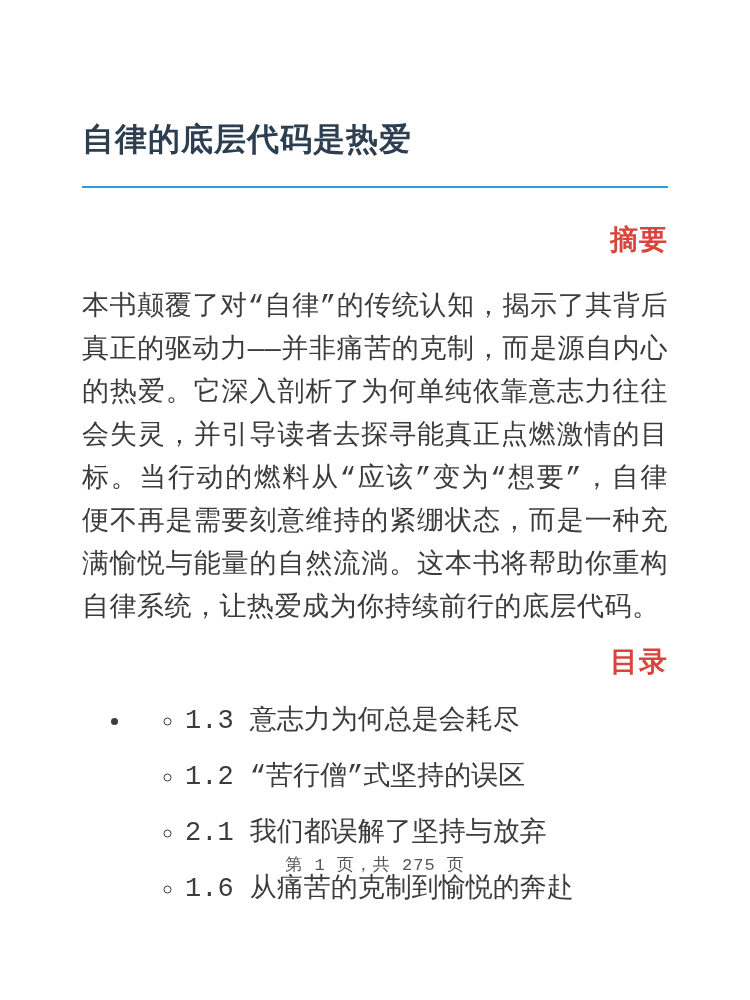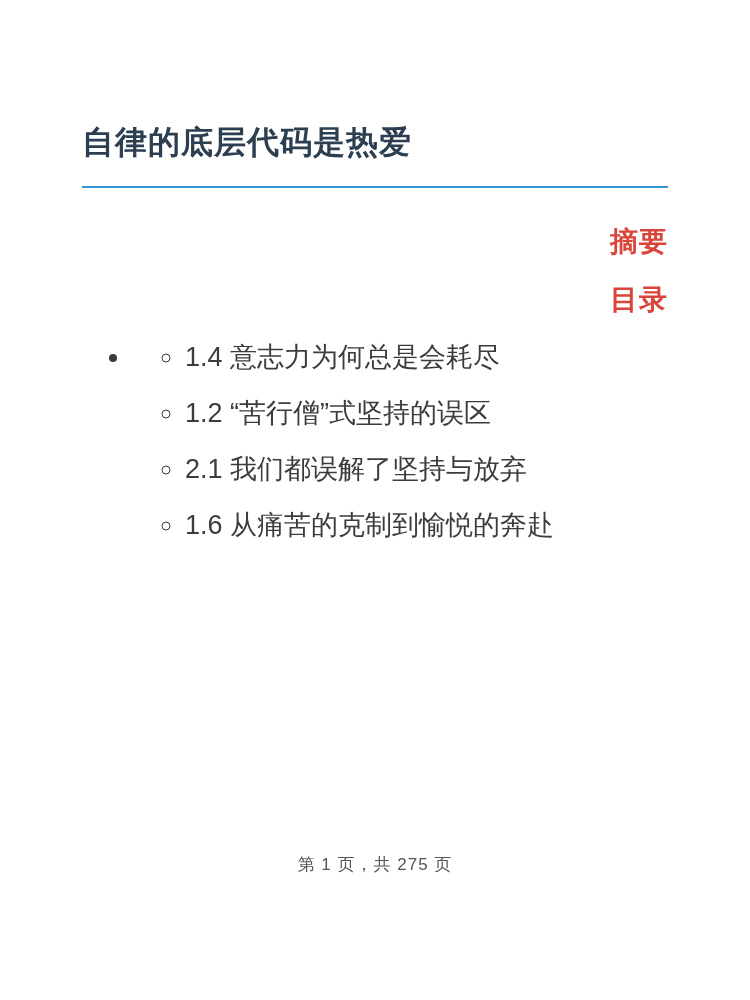--- a/index.html
+++ b/index.html
@@ -6,21 +6,21 @@
     margin: 0;
     padding: 0;
     background: #ffffff;
   }
   .page {
     position: relative;
     width: 750px;
     height: 904px;
     background: #ffffff;
     overflow: hidden;
-    font-family: Liberation Sans, sans-serif;
+    font-family: Liberation Mono, monospace;
     box-sizing: border-box;
     border-radius: 17px;
   }
   .content {
     padding: 0 82px;
   }
   h1.doc-title {
     margin: 122px 0 0 0;
     font-size: 32px;
     line-height: 40px;
@@ -33,21 +33,21 @@
   h2.section-heading {
     margin: 36px 0 0 0;
     font-size: 28px;
     line-height: 36px;
     font-weight: 700;
     color: #d9453a;
     letter-spacing: 1px;
     text-align: right;
   }
   h2.section-heading.toc-h {
-    margin-top: 22px;
+    margin-top: 16px;
   }
   p.abstract-text {
     margin: 26px 0 0 0;
     font-size: 27px;
     line-height: 43px;
     color: #3c3c3c;
     text-align: justify;
     letter-spacing: 0.5px;
   }
   ul.toc-list {
@@ -88,27 +88,28 @@
 </head>
 <body>
 
 <div class="page">
   <div class="content">
 
     <h1 class="doc-title">自律的底层代码是热爱</h1>
 
     <h2 class="section-heading">摘要</h2>
 
+    <p class="abstract-text">本书颠覆了对“自律”的传统认知，揭示了其背后真正的驱动力——并非痛苦的克制，而是源自内心的热爱。它深入剖析了为何单纯依靠意志力往往会失灵，并引导读者去探寻能真正点燃激情的目标。当行动的燃料从“应该”变为“想要”，自律便不再是需要刻意维持的紧绷状态，而是一种充满愉悦与能量的自然流淌。这本书将帮助你重构自律系统，让热爱成为你持续前行的底层代码。</p>
 
     <h2 class="section-heading toc-h">目录</h2>
 
     <ul class="toc-list">
       <li class="toc-chapter">
         <ul class="toc-sublist">
-          <li>1.4 意志力为何总是会耗尽</li>
+          <li>1.3 意志力为何总是会耗尽</li>
           <li>1.2 “苦行僧”式坚持的误区</li>
           <li>2.1 我们都误解了坚持与放弃</li>
           <li>1.6 从痛苦的克制到愉悦的奔赴</li>
         </ul>
       </li>
     </ul>
 
   </div>
 
   <div class="page-footer">第 1 页，共 275 页</div>

